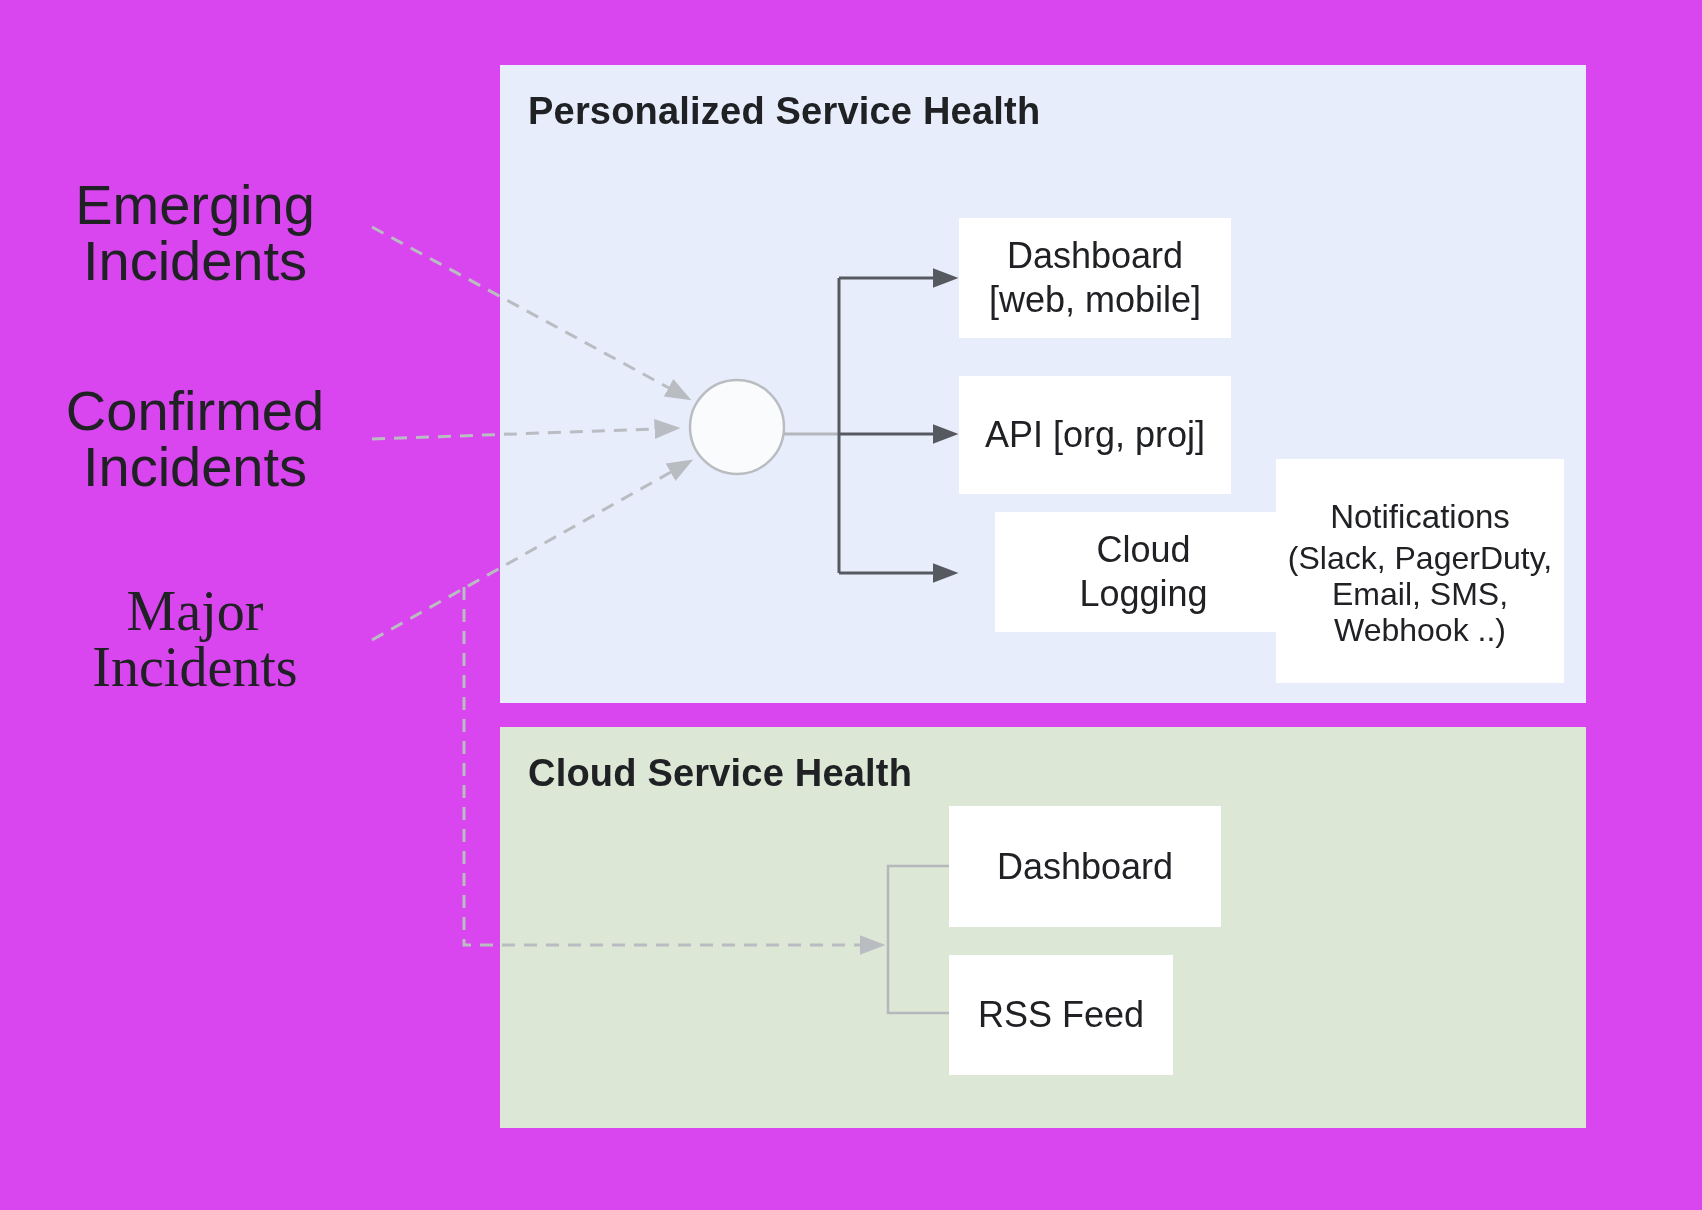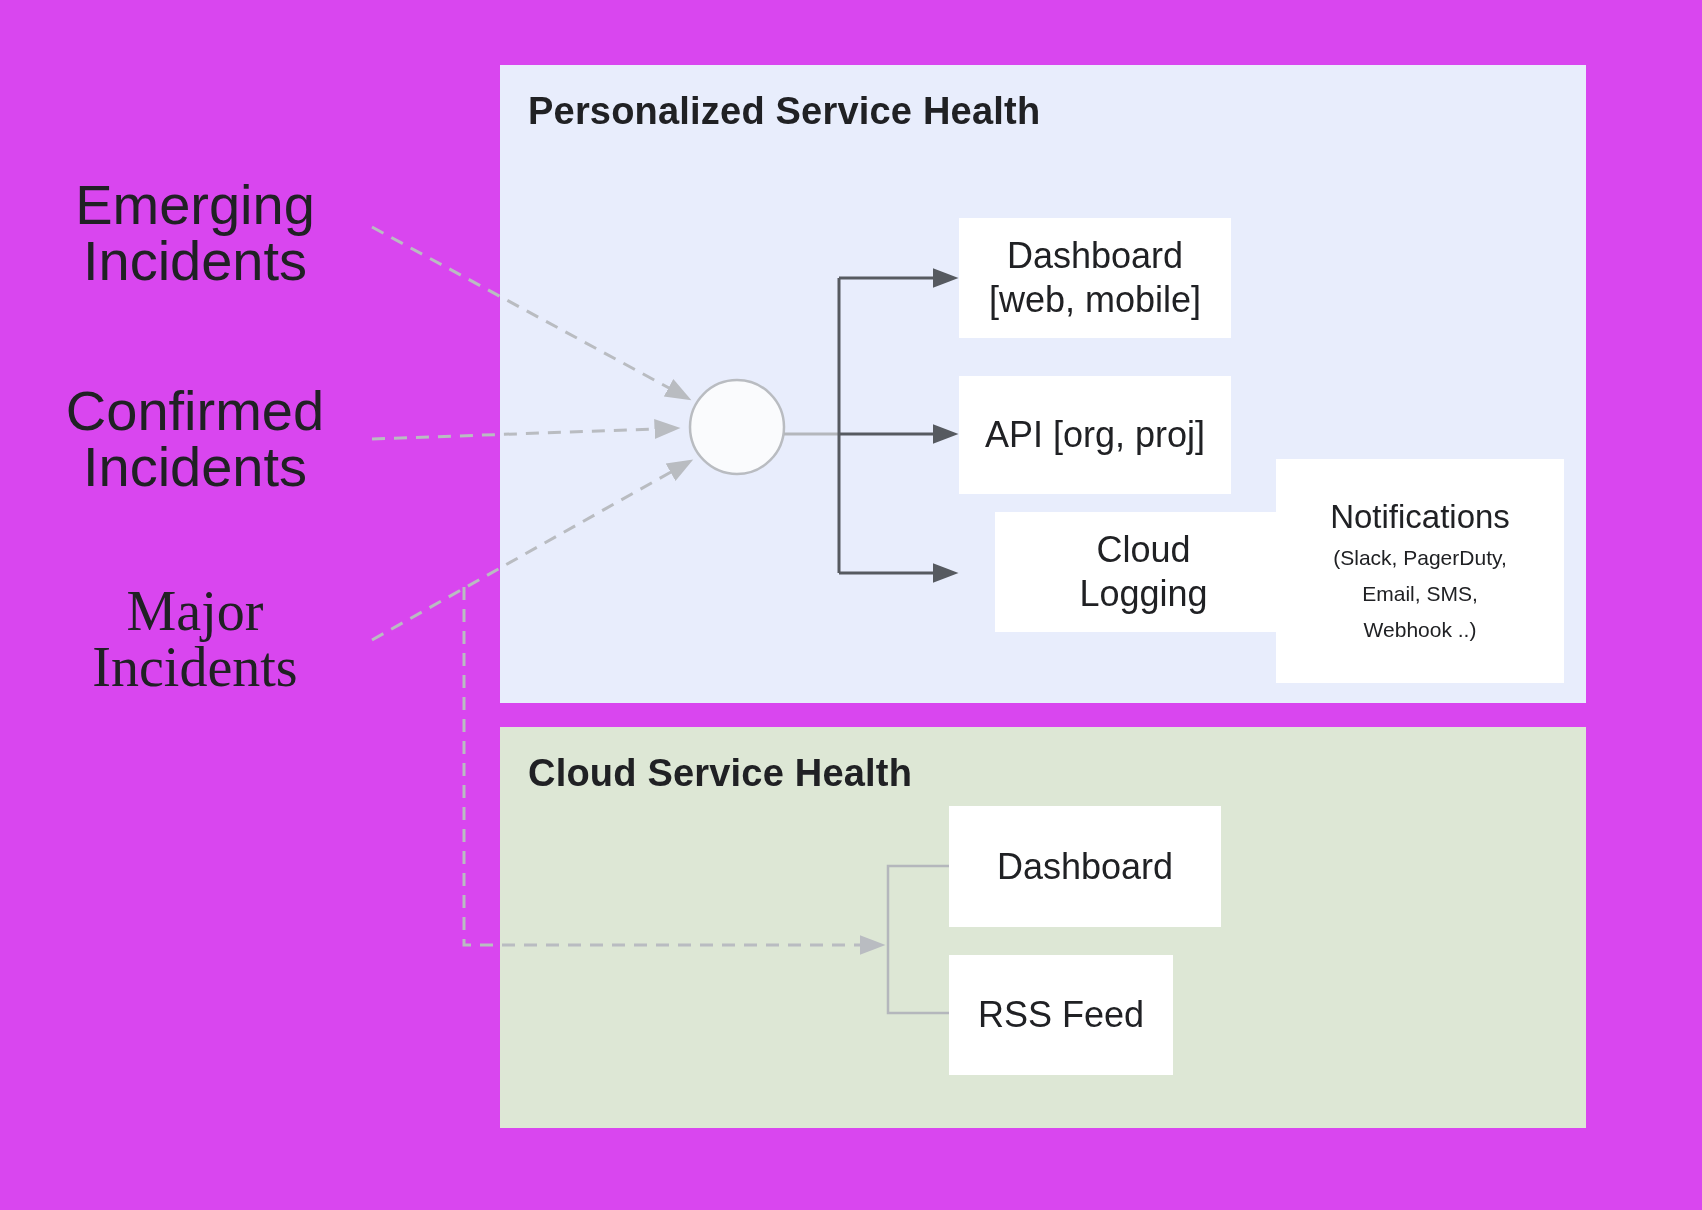--- a/index.html
+++ b/index.html
@@ -33,21 +33,21 @@
     font-size:36px;line-height:44px;color:var(--text);
   }
   .node-box span{display:block;}
   .box-dash-blue{left:959px;top:218px;width:272px;height:120px;}
   .box-api{left:959px;top:376px;width:272px;height:118px;}
   .box-log{left:959px;top:512px;width:297px;height:120px;margin-left:36px;}
   .box-notif{left:1276px;top:459px;width:288px;height:224px;}
   .box-dash-green{left:949px;top:806px;width:272px;height:121px;}
   .box-rss{left:949px;top:955px;width:224px;height:120px;}
   .notif-title{font-size:33px;line-height:46px;}
-  .notif-sub{font-size:21px;line-height:36px;}
+  .notif-sub{font-size:32px;line-height:36px;}
   svg.wires{position:absolute;left:0;top:0;width:1702px;height:1210px;}
   .st-dark{stroke:var(--line_dark);stroke-width:3;fill:none;}
   .st-light{stroke:var(--line_light);stroke-width:3;fill:none;}
   .st-bracket{stroke:var(--line_light);stroke-width:2.5;fill:none;}
   .st-dash{stroke:var(--dash);stroke-width:3;fill:none;stroke-dasharray:13 9;}
   .f-dark{fill:var(--line_dark);}
   .f-light{fill:var(--dash);}
   .hub{fill:var(--node_fill);stroke:var(--node_stroke);stroke-width:2.5;}
 </style>
 </head>

